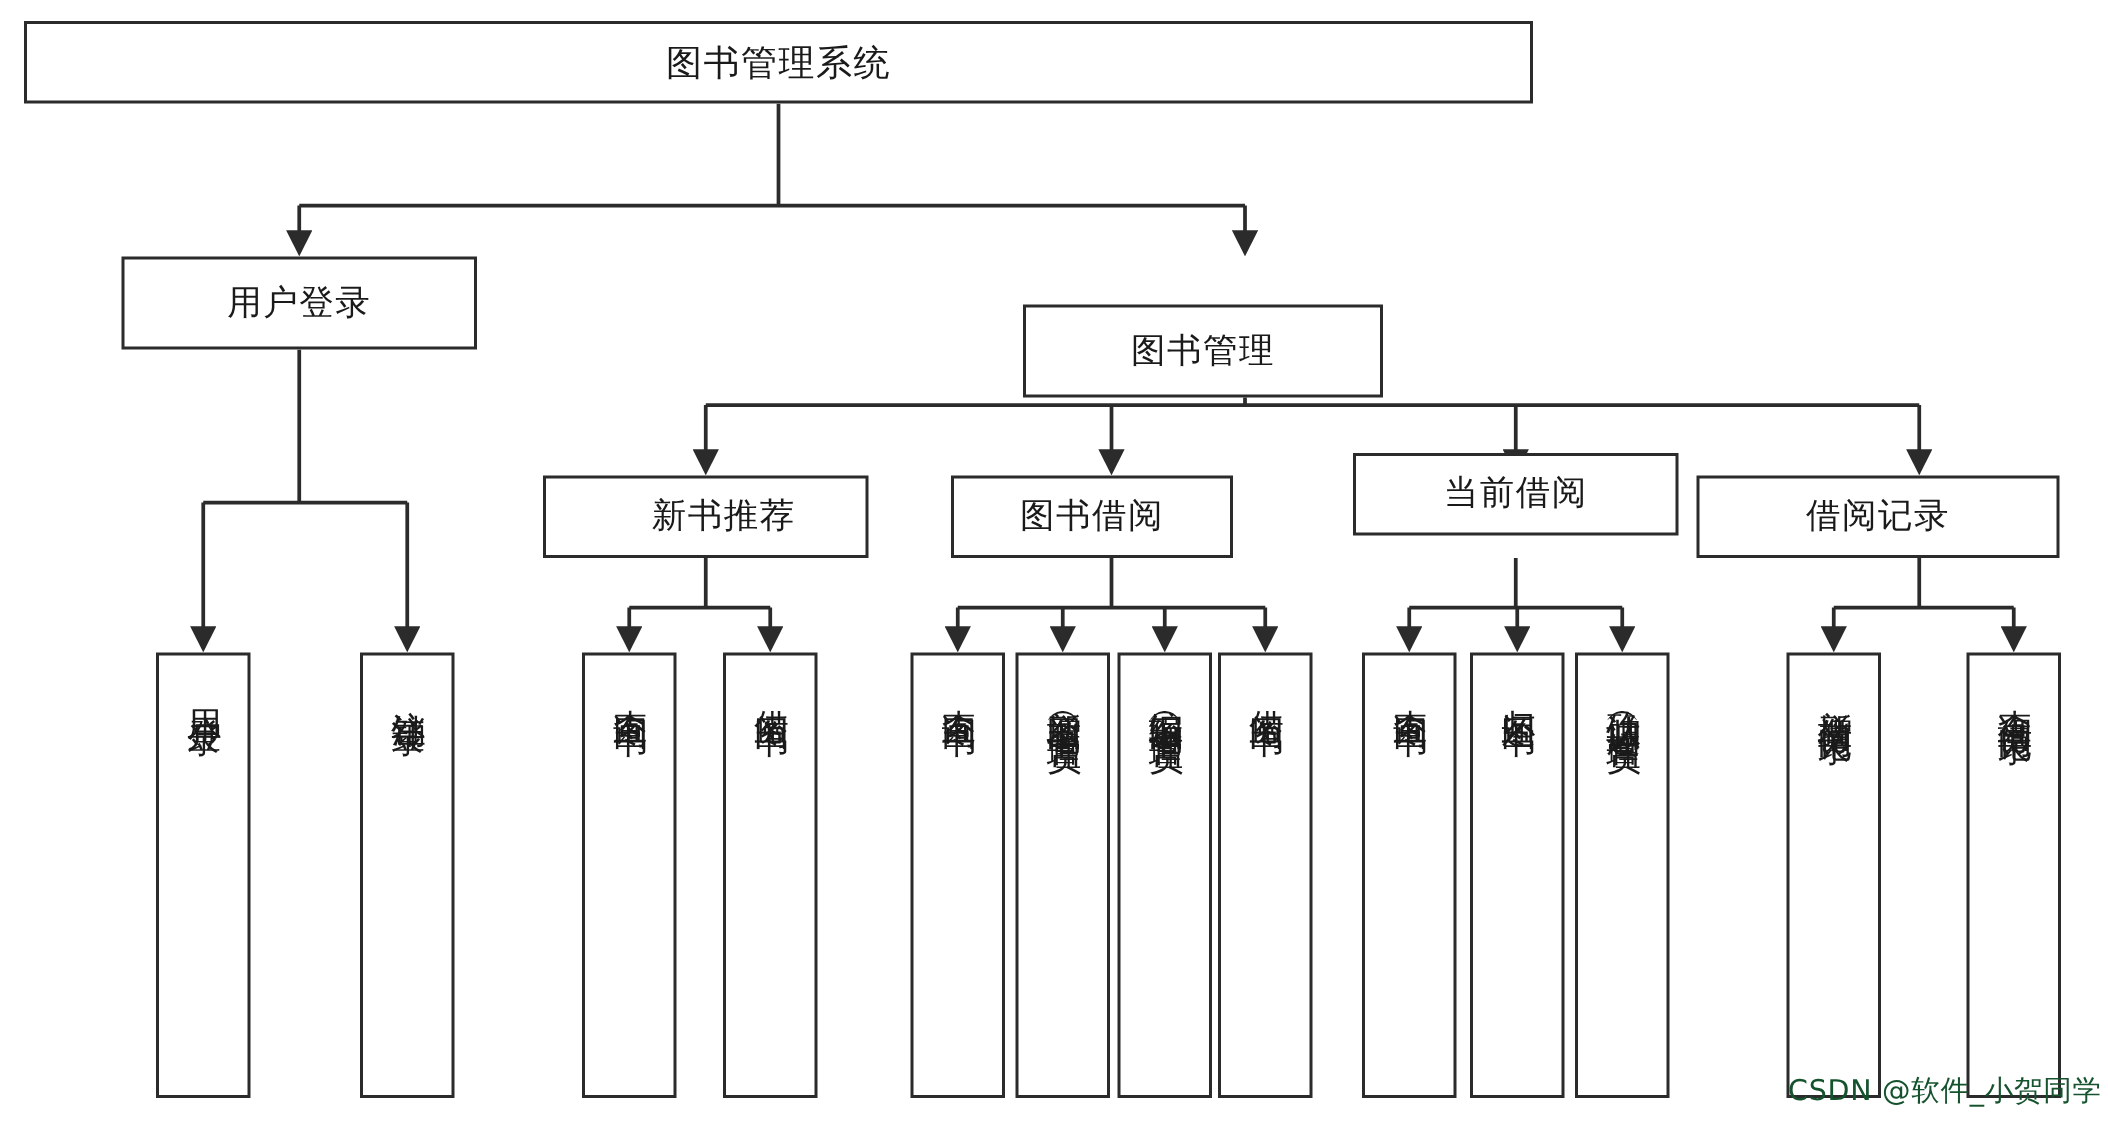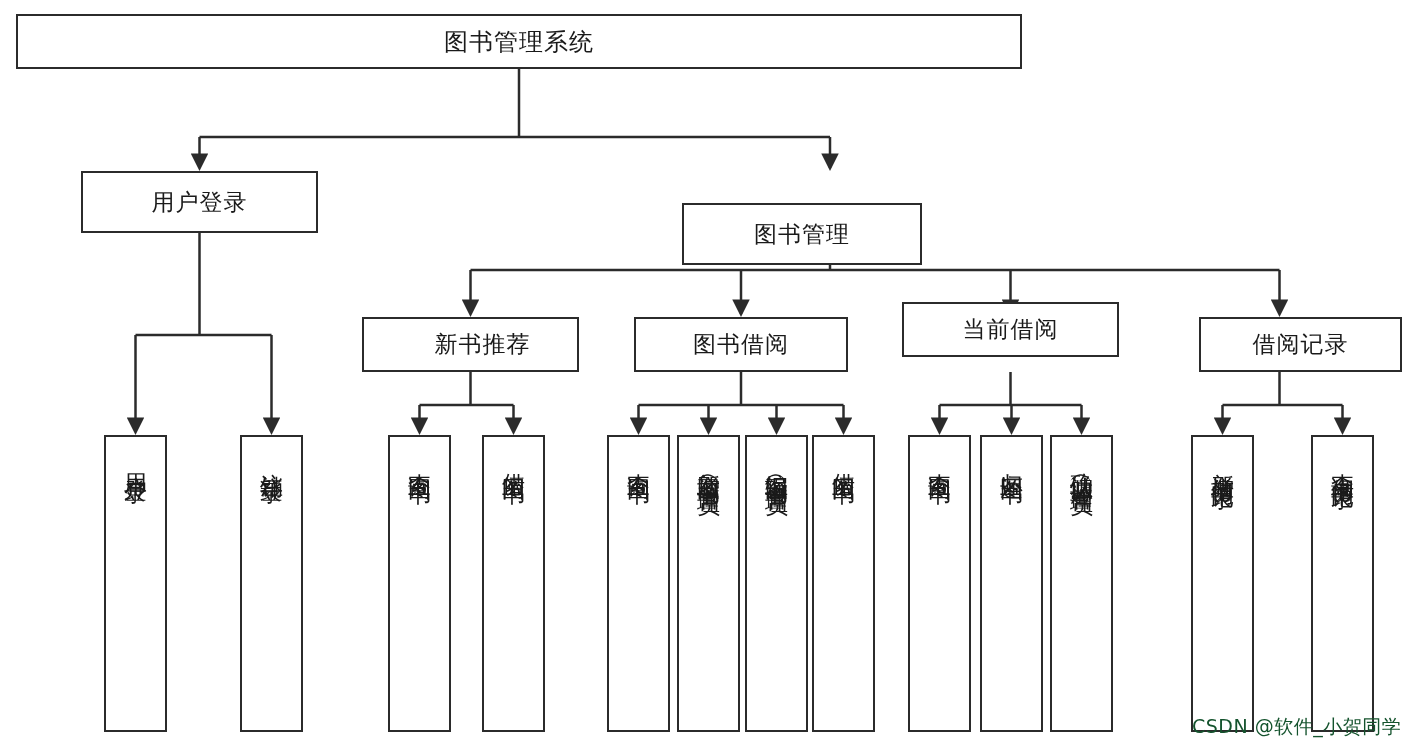--- a/index.html
+++ b/index.html
@@ -124,27 +124,27 @@
   <div class="node horiz" style="left: 81px; top: 171px; width: 237px; height: 62px;">
     <span class="label">用户登录</span>
   </div>
   <div class="node horiz" style="left: 682px; top: 171px; width: 240px; height: 62px; margin-top: 32px;">
     <span class="label">图书管理</span>
   </div>
 
   <div class="node horiz" style="left: 362px; top: 317px; width: 217px; height: 55px; padding-left: 24px;">
     <span class="label">新书推荐</span>
   </div>
-  <div class="node horiz" style="left: 634px; top: 317px; width: 214px; height: 55px;">
+  <div class="node horiz" style="left: 634px; top: 317px; width: 188px; height: 55px;">
     <span class="label">图书借阅</span>
   </div>
   <div class="node horiz" style="left: 902px; top: 302px; width: 217px; height: 55px;">
     <span class="label">当前借阅</span>
   </div>
-  <div class="node horiz" style="left: 1199px; top: 317px; width: 203px; height: 55px;">
+  <div class="node horiz" style="left: 1131px; top: 317px; width: 242px; height: 55px;">
     <span class="label">借阅记录</span>
   </div>
 
   <div class="node vert" style="left: 104px; top: 435px; width: 63px; height: 297px;">
     <span class="label">用户登录</span>
   </div>
   <div class="node vert" style="left: 240px; top: 435px; width: 63px; height: 297px;">
     <span class="label">注销登录</span>
   </div>
   <div class="node vert" style="left: 388px; top: 435px; width: 63px; height: 297px;">

